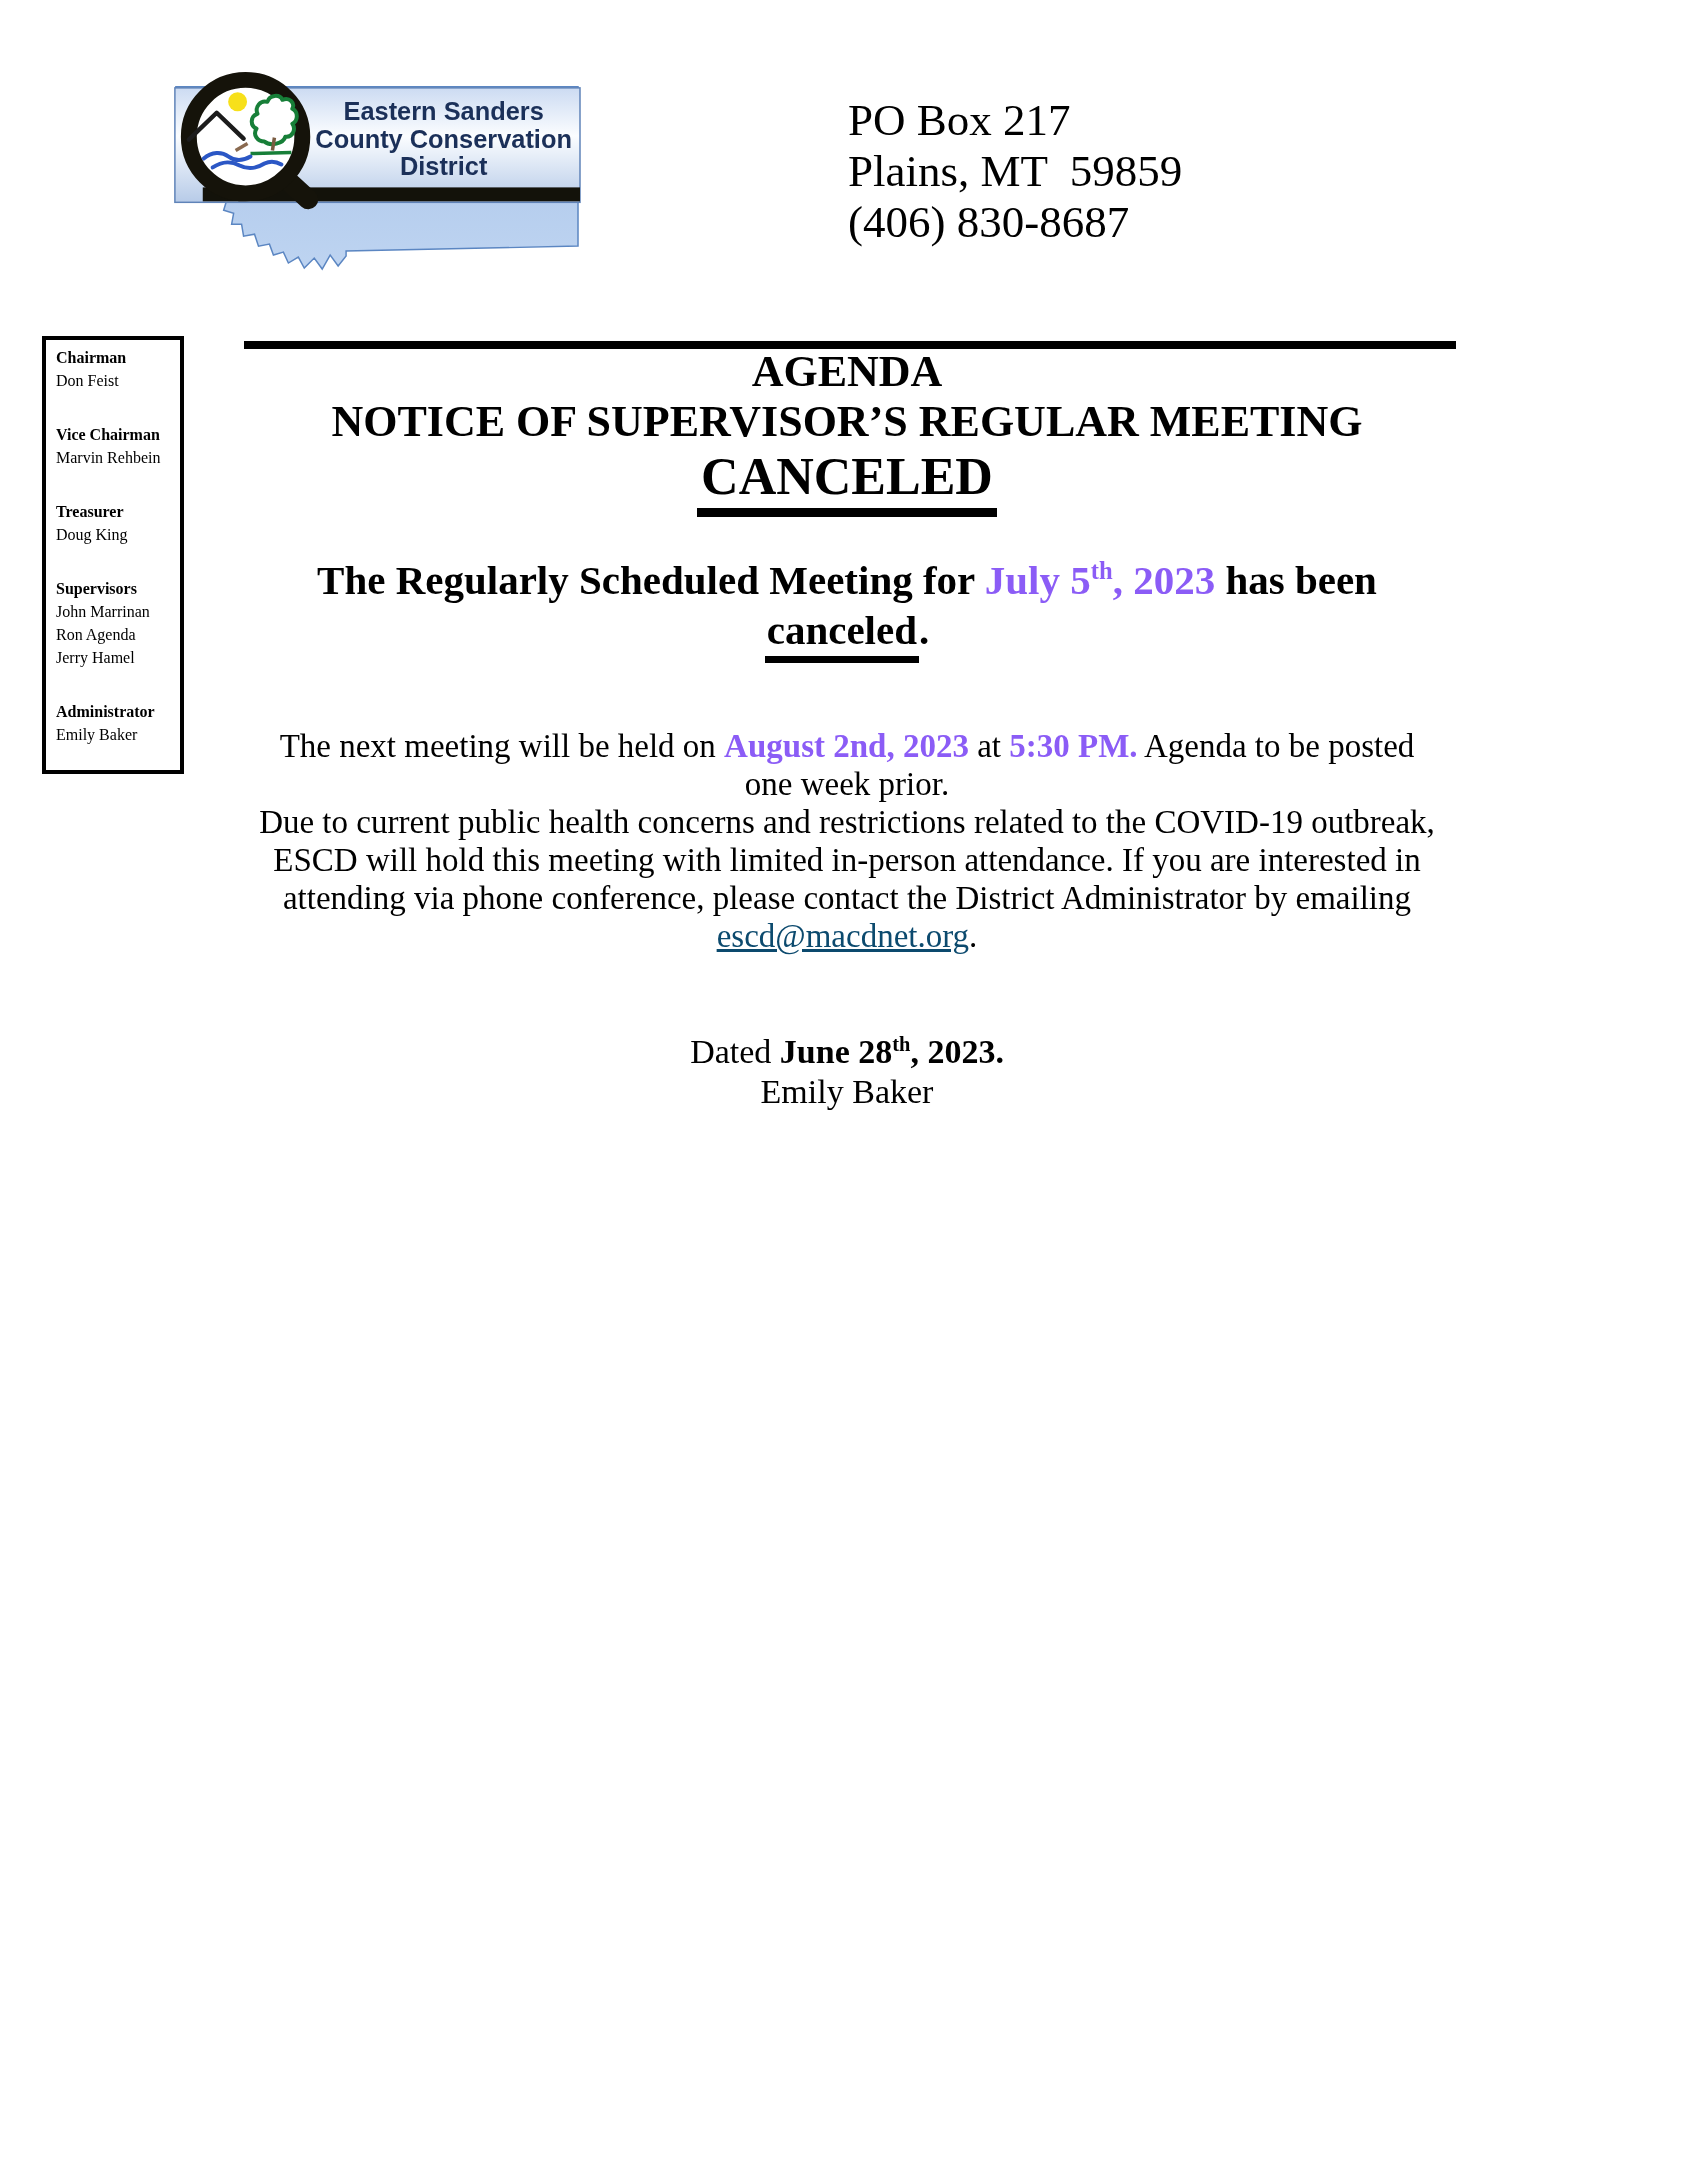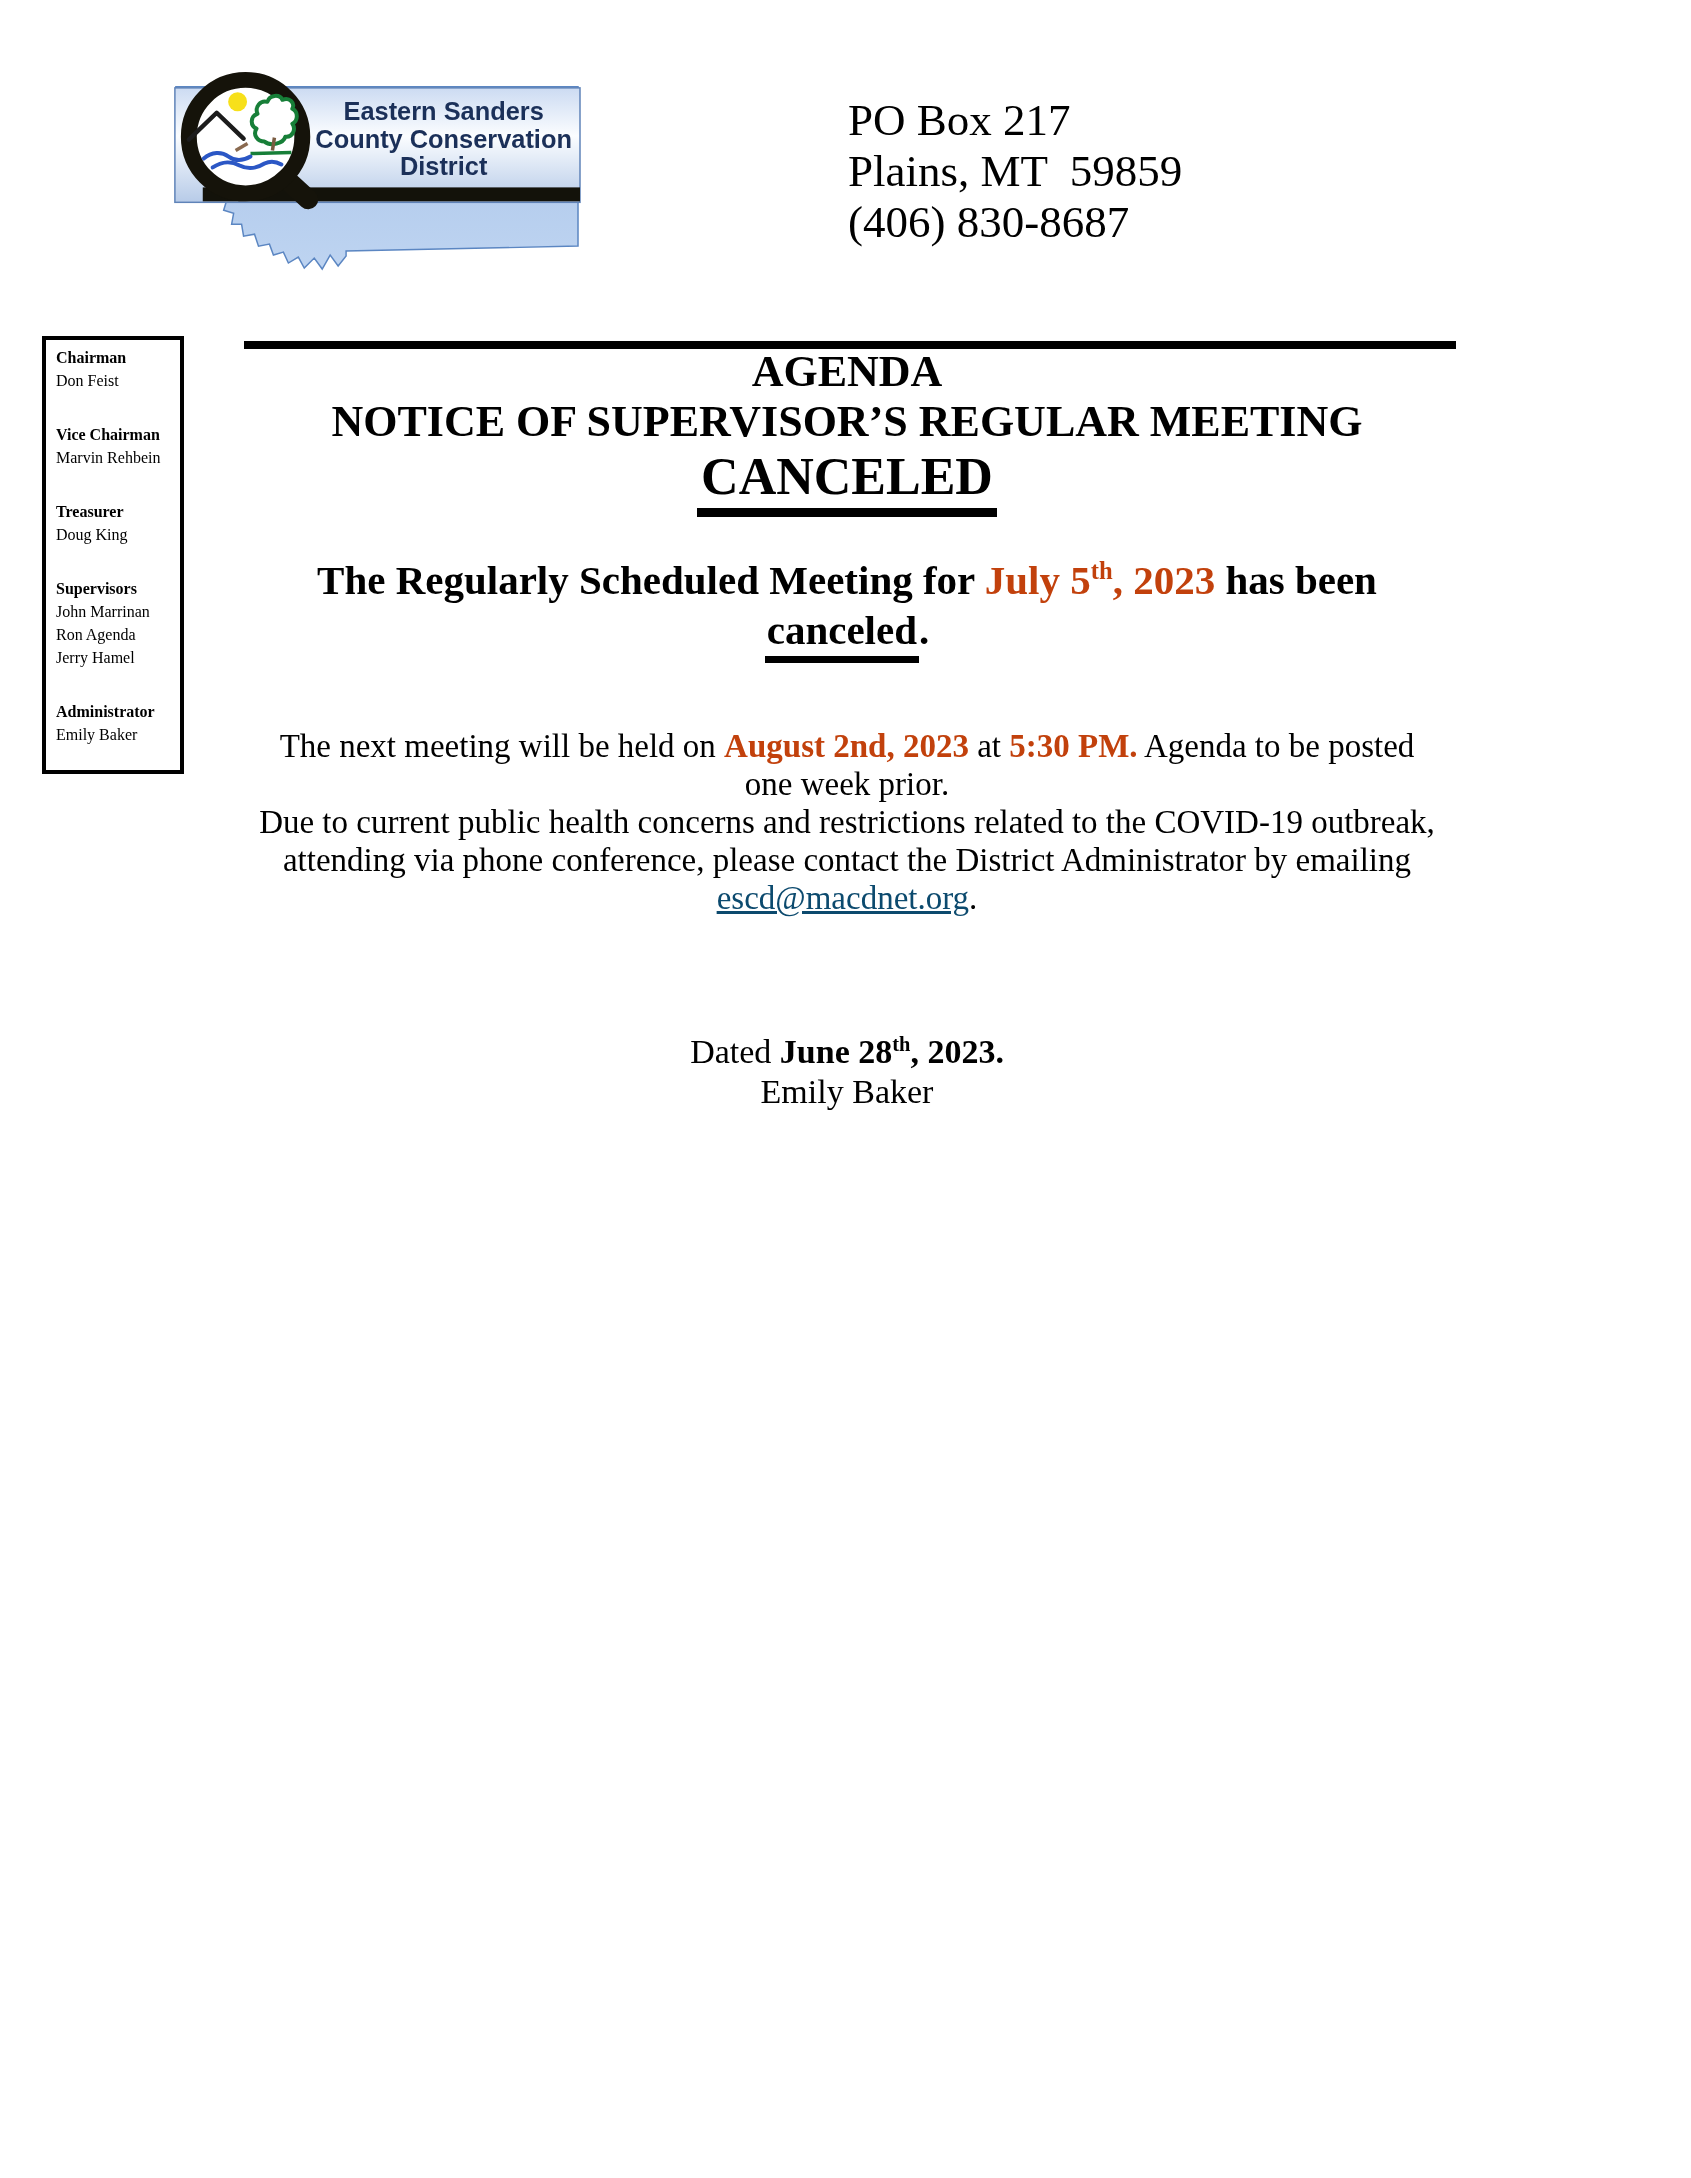--- a/index.html
+++ b/index.html
@@ -26,21 +26,21 @@
   
   .col{position:absolute;left:239px;width:1216px;text-align:center;}
   .title-block{top:347px;font-weight:bold;}
   .title-l12{font-size:44px;line-height:50px;}
   .title-l3{font-size:52px;line-height:56px;margin-top:2px;}
   .title-underline{display:inline-block;border-bottom:9px solid #000;padding:0 4px 3px 4px;}
   .para1{top:555px;font-size:41px;line-height:50px;font-weight:bold;}
   .para2{top:691px;font-size:33px;line-height:38px;margin-top:36px;}
   .covid{top:803px;font-size:33px;line-height:38px;}
   .dated{top:1032px;font-size:34px;line-height:40px;}
-  .red{color:#c2410c;text-align:right;}
+  .red{color:#8b5cf6;text-align:right;}
   .bold{font-weight:bold;}
   sup{font-size:60%;vertical-align:super;line-height:0;}
   .ul-thick{display:inline-block;border-bottom:7px solid #000;padding:0 2px 1px 2px;}
   a.email{color:#0c4a6e;text-decoration:underline;}
 </style>
 </head>
 <body>
 
 <svg class="logo" viewBox="0 0 440 215" xmlns="http://www.w3.org/2000/svg">
   <defs>
@@ -131,20 +131,21 @@
 </div>
 
 <div class="col para2">
   <span>The next meeting will be held on </span><span class="red bold">August 2nd, 2023</span><span> at </span><span class="red bold">5:30 PM.</span><span> Agenda to be posted</span>
   <br>
   <span>one week prior.</span>
 </div>
 
 <div class="col covid">
   <div>Due to current public health concerns and restrictions related to the COVID-19 outbreak,</div>
+  <div>ESCD will hold this meeting with limited in-person attendance. If you are interested in</div>
   <div>attending via phone conference, please contact the District Administrator by emailing</div>
   <div>
     <a href="#" class="email">escd@macdnet.org</a><span>.</span>
   </div>
 </div>
 
 <div class="col dated">
   <span>Dated </span><span class="bold">June 28</span><sup class="bold">th</sup><span class="bold">, 2023.</span>
   <br>
   <span>Emily Baker</span>

